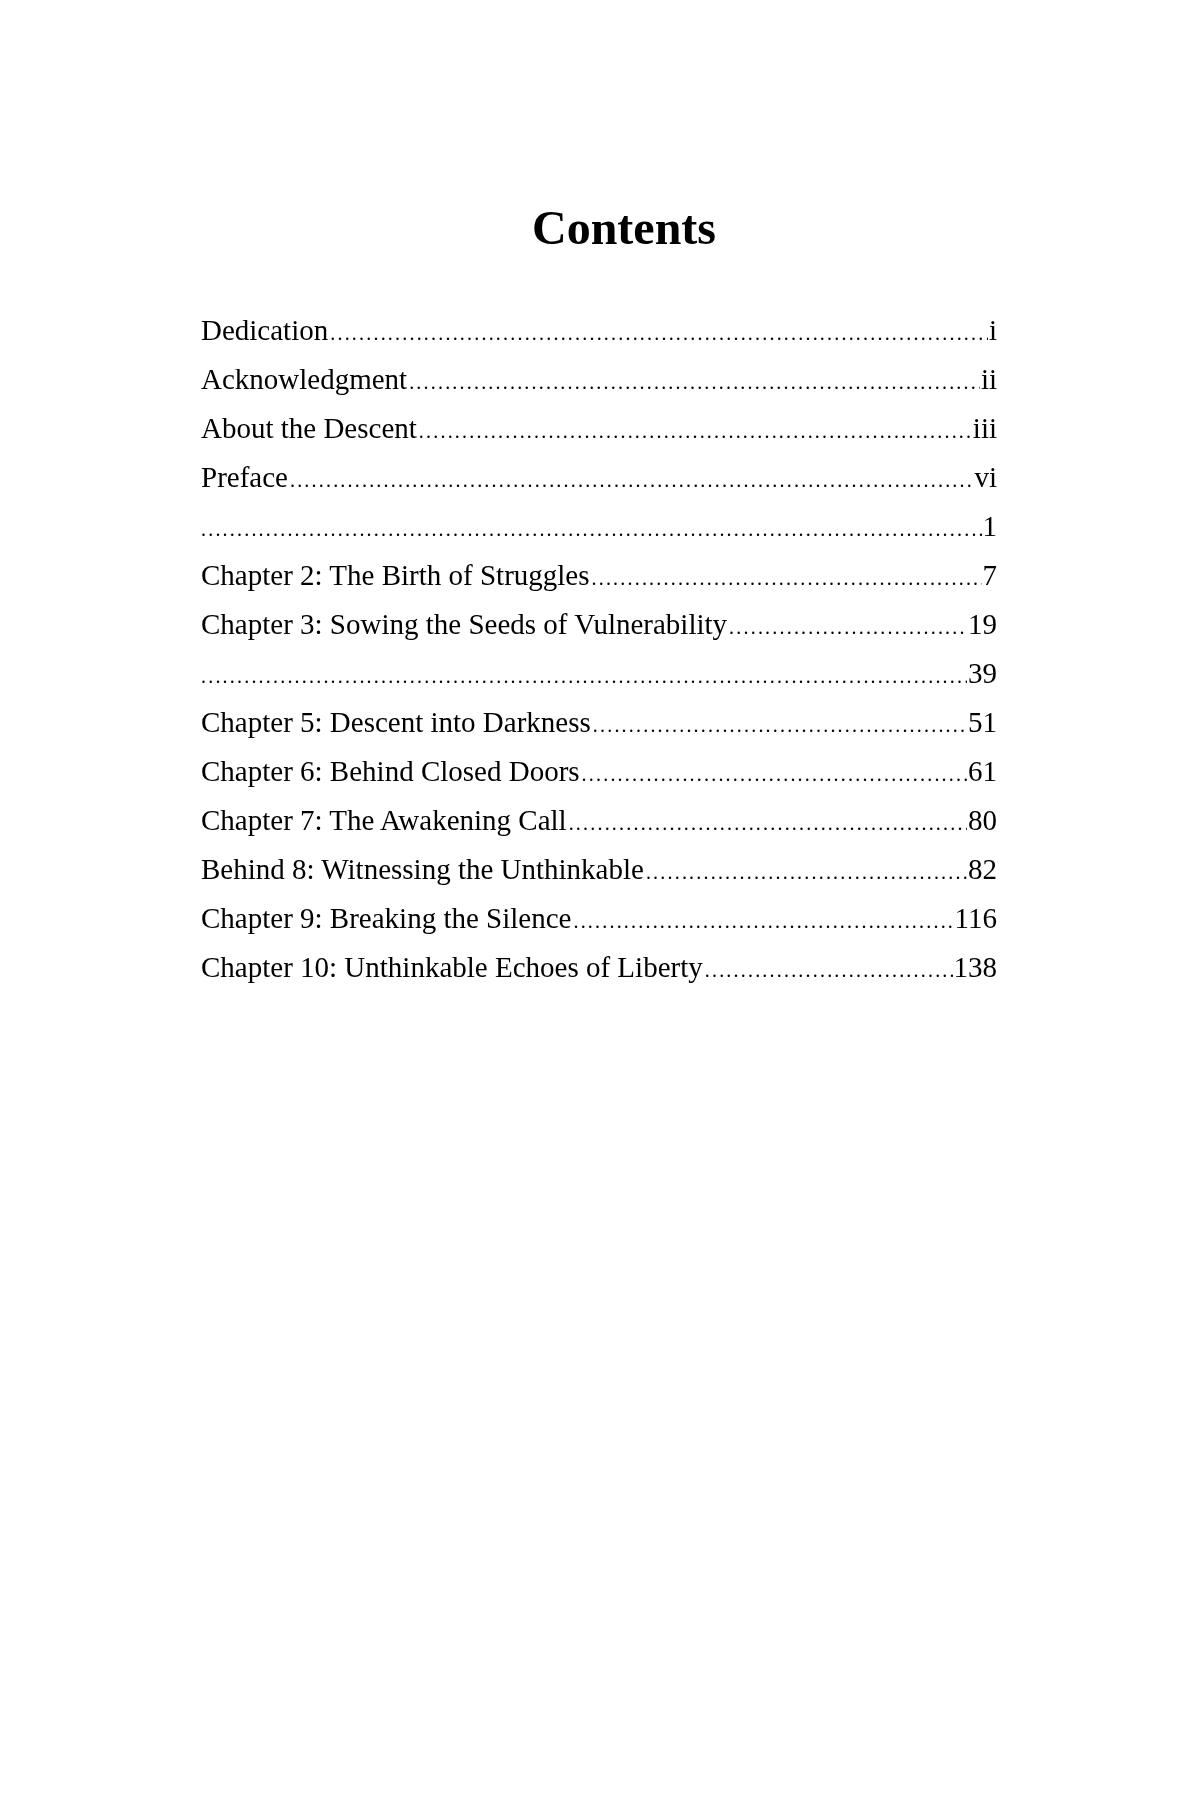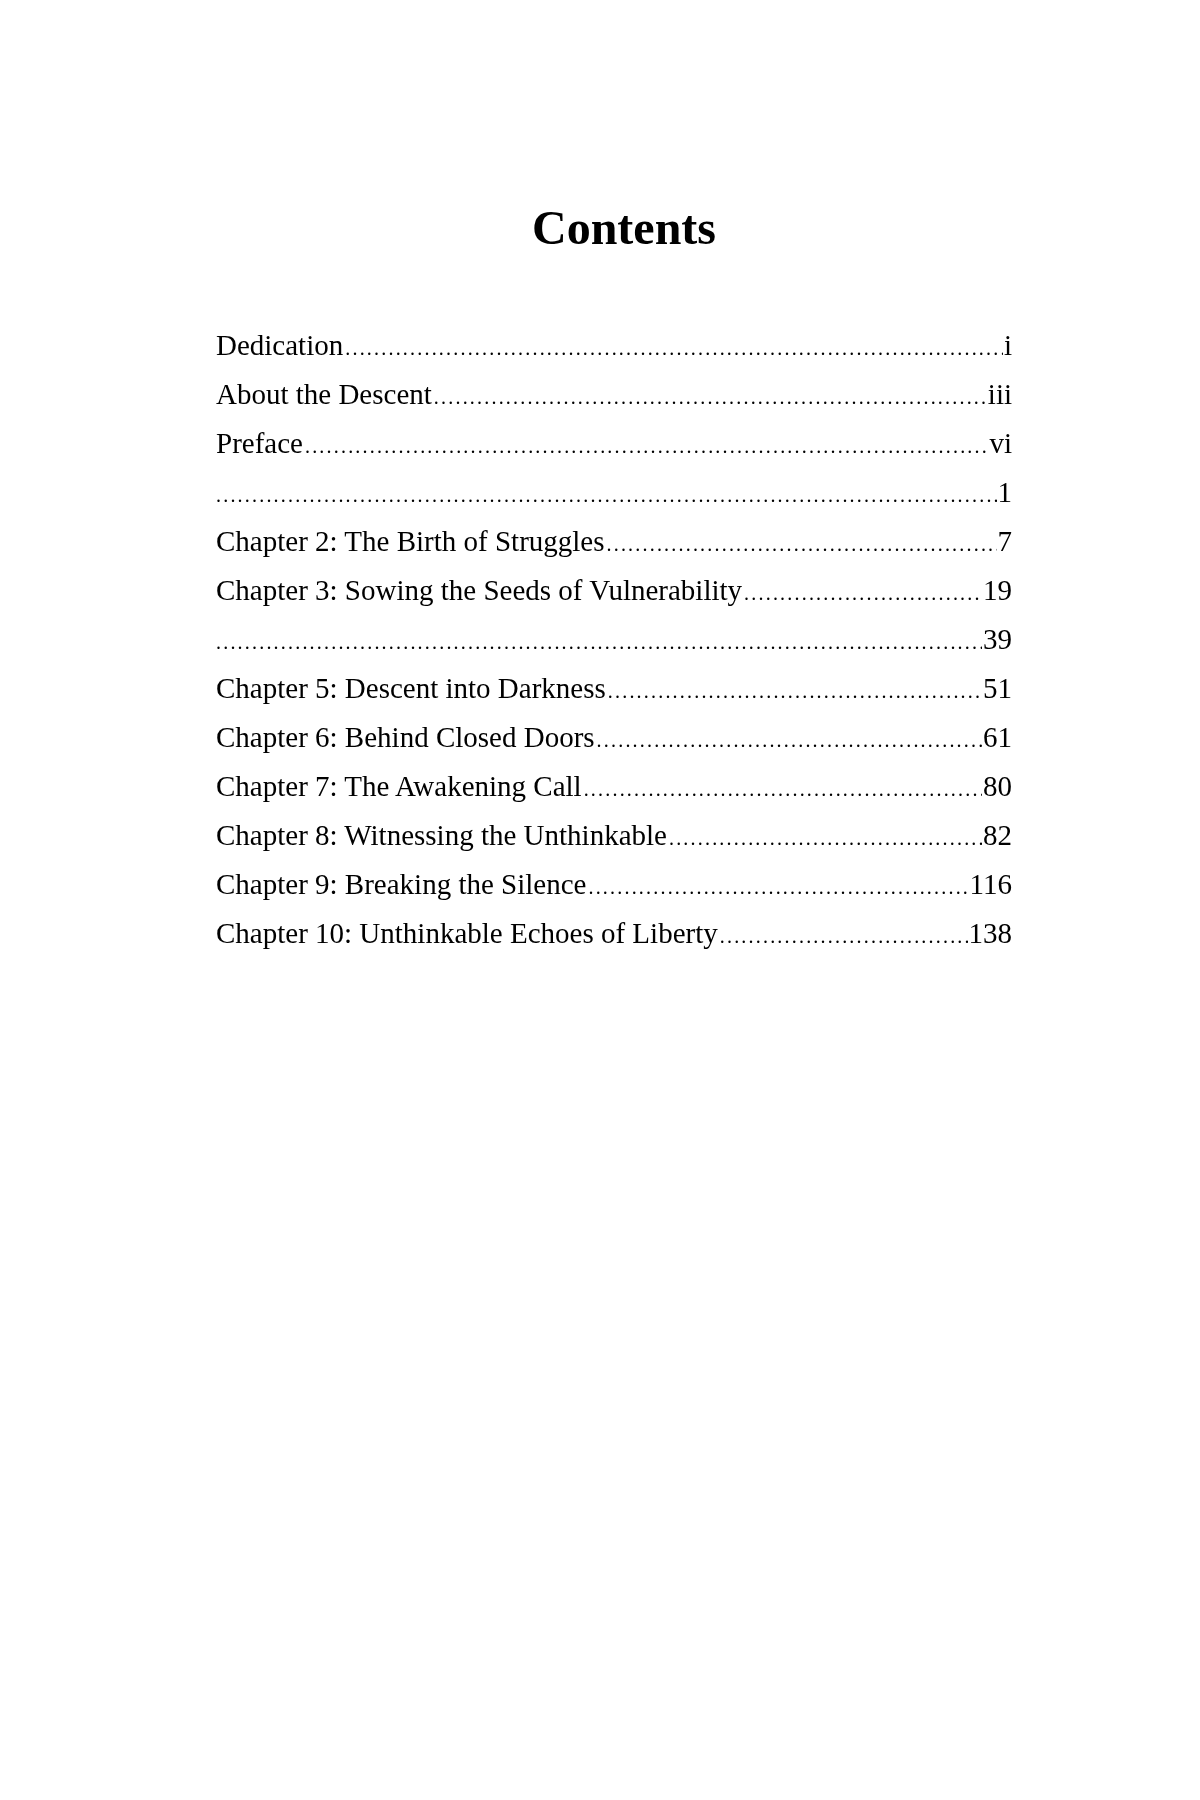--- a/index.html
+++ b/index.html
@@ -1,36 +1,41 @@
 <!DOCTYPE html>
 <html><head>
   <meta charset="utf-8">
   <style>
     html, body { margin: 0; padding: 0; background: #ffffff; }
     body { width: 1200px; height: 1800px; position: relative; overflow: hidden;
            font-family: "Liberation Serif", "DejaVu Serif", serif; color: #000; }
     .title { position: absolute; top: 198px; left: 0; width: 1200px; text-align: center;
              font-weight: bold; font-size: 48px; line-height: 60px; margin: 0; padding-left: 24px; }
-    .toc { position: absolute; top: 305px; left: 200px; width: 796px; margin: 16px; padding: 0; list-style: none; }
+    .toc { position: absolute; top: 305px; left: 200px; width: 796px; margin: 1px; padding: 0; list-style: none; }
     .row { display: flex; align-items: baseline; height: 49px; font-size: 29px; line-height: 49px; white-space: nowrap; }
     .label { flex: 0 0 auto; padding-right: 2px; }
     .leader { flex: 1 1 auto; overflow: hidden; white-space: nowrap; letter-spacing: 2.2px; font-size: 20px; }
     .leader::before { content: "....................................................................................................................................................................................................................."; }
     .page { flex: 0 0 auto; padding-left: 1px; }
   </style>
 </head>
 <body>
 
 <h1 class="title">Contents</h1>
 
 <ul class="toc">
   <li class="row">
       <span class="label">Dedication</span>
       <span class="leader"></span>
       <span class="page">i</span>
+    </li>
+  <li class="row">
+      <span class="label">Acknowledgment</span>
+      <span class="leader"></span>
+      <span class="page">ii</span>
     </li>
   <li class="row">
       <span class="label">About the Descent</span>
       <span class="leader"></span>
       <span class="page">iii</span>
     </li>
   <li class="row">
       <span class="label">Preface</span>
       <span class="leader"></span>
       <span class="page">vi</span>
@@ -62,21 +67,21 @@
       <span class="label">Chapter 6: Behind Closed Doors</span>
       <span class="leader"></span>
       <span class="page">61</span>
     </li>
   <li class="row">
       <span class="label">Chapter 7: The Awakening Call</span>
       <span class="leader"></span>
       <span class="page">80</span>
     </li>
   <li class="row">
-      <span class="label">Chapter 8: Witnessing the Unthinkable</span>
+      <span class="label">Behind 8: Witnessing the Unthinkable</span>
       <span class="leader"></span>
       <span class="page">82</span>
     </li>
   <li class="row">
       <span class="label">Chapter 9: Breaking the Silence</span>
       <span class="leader"></span>
       <span class="page">116</span>
     </li>
   <li class="row">
       <span class="label">Chapter 10: Unthinkable Echoes of Liberty</span>

